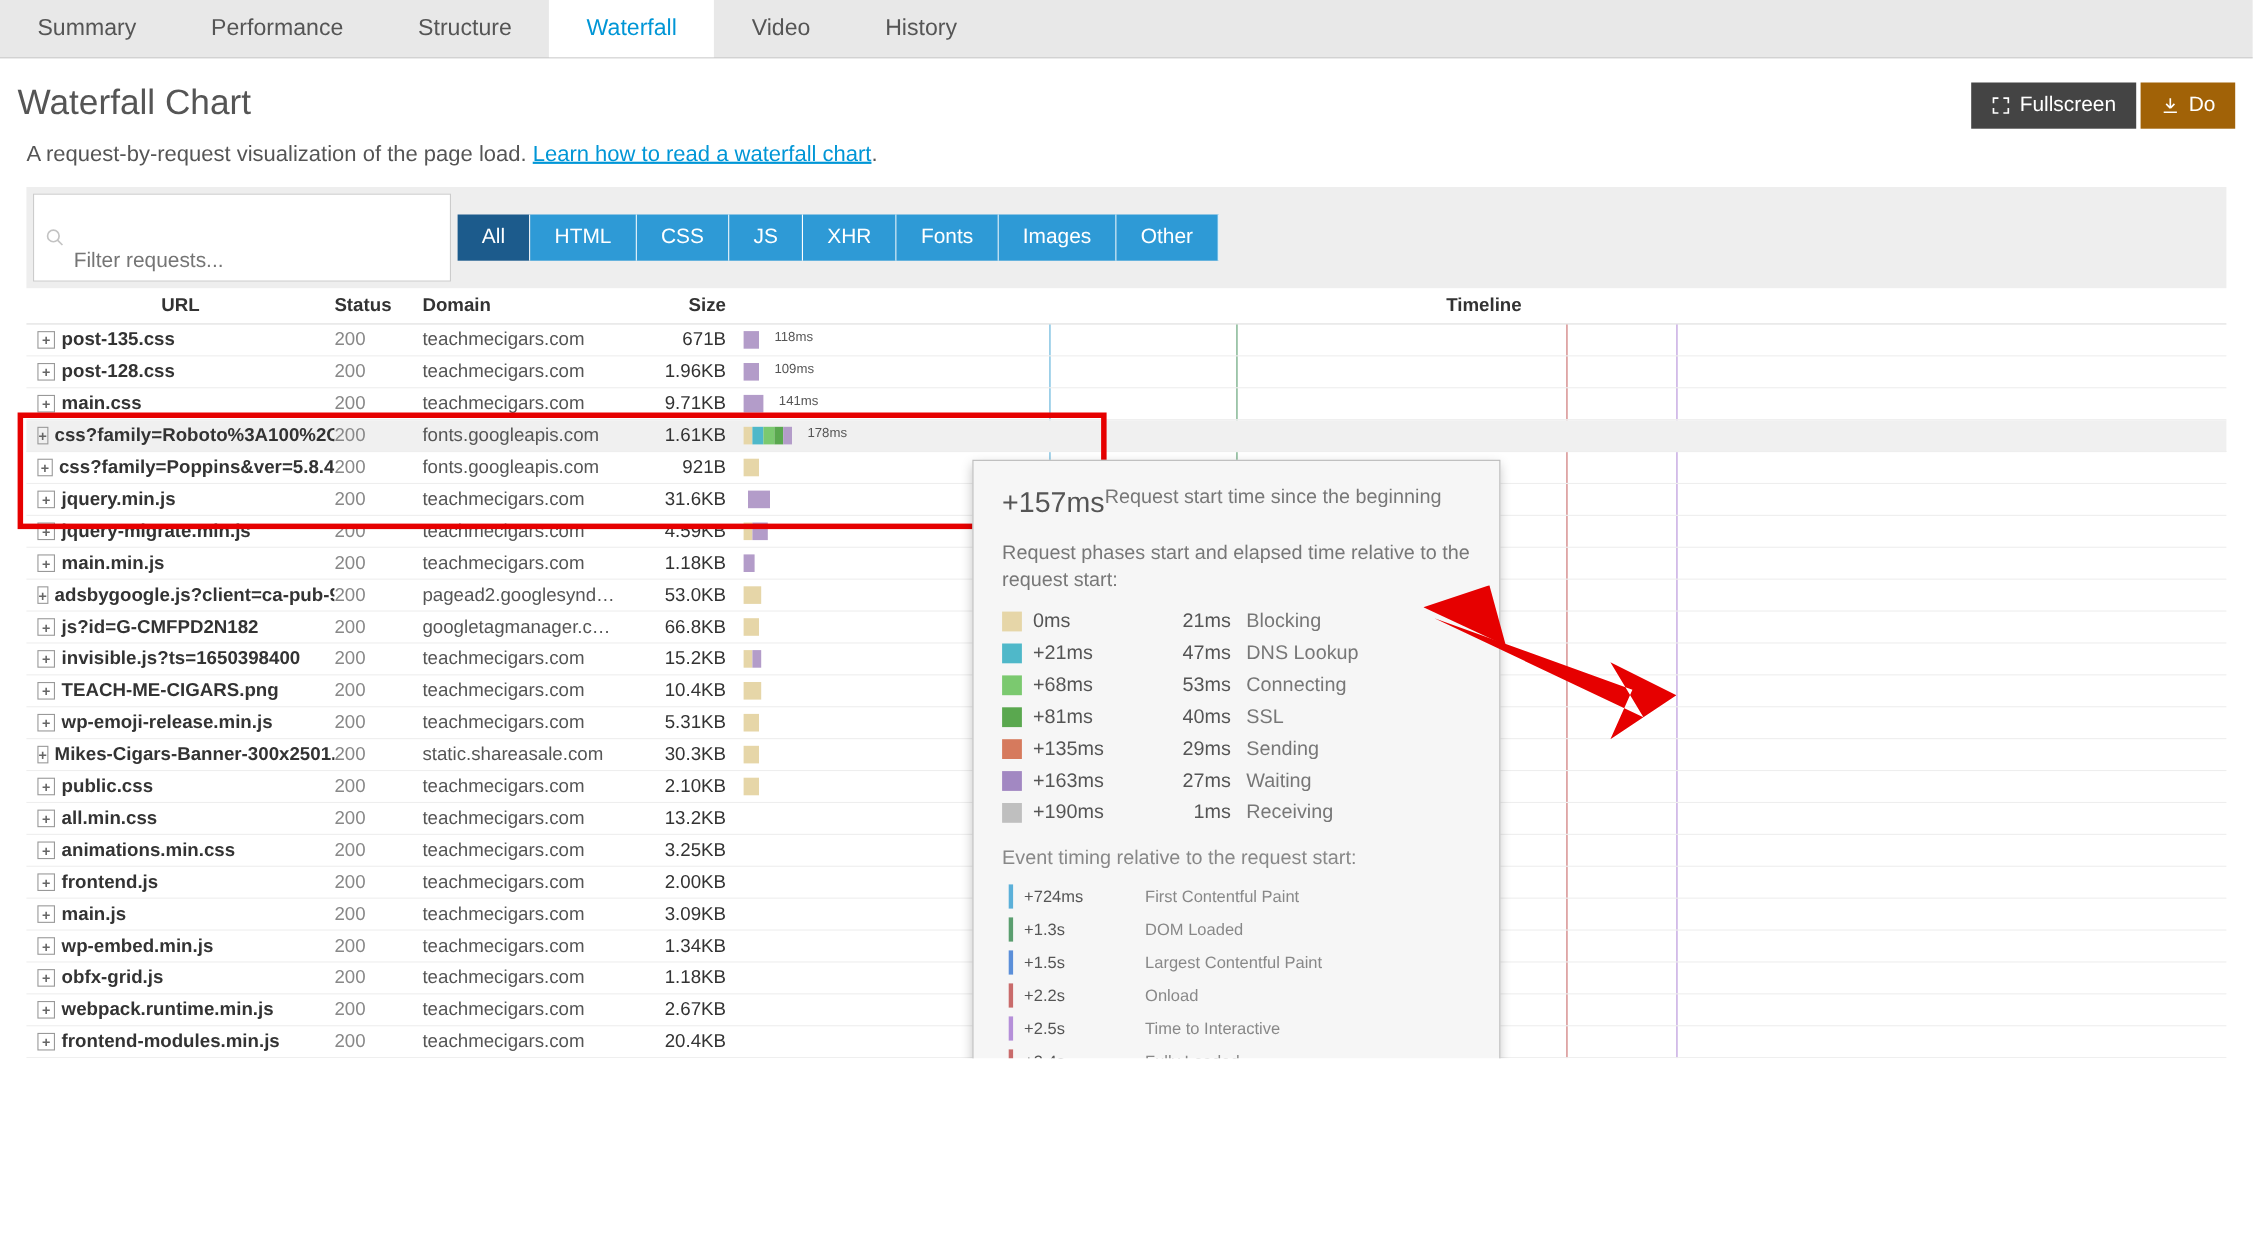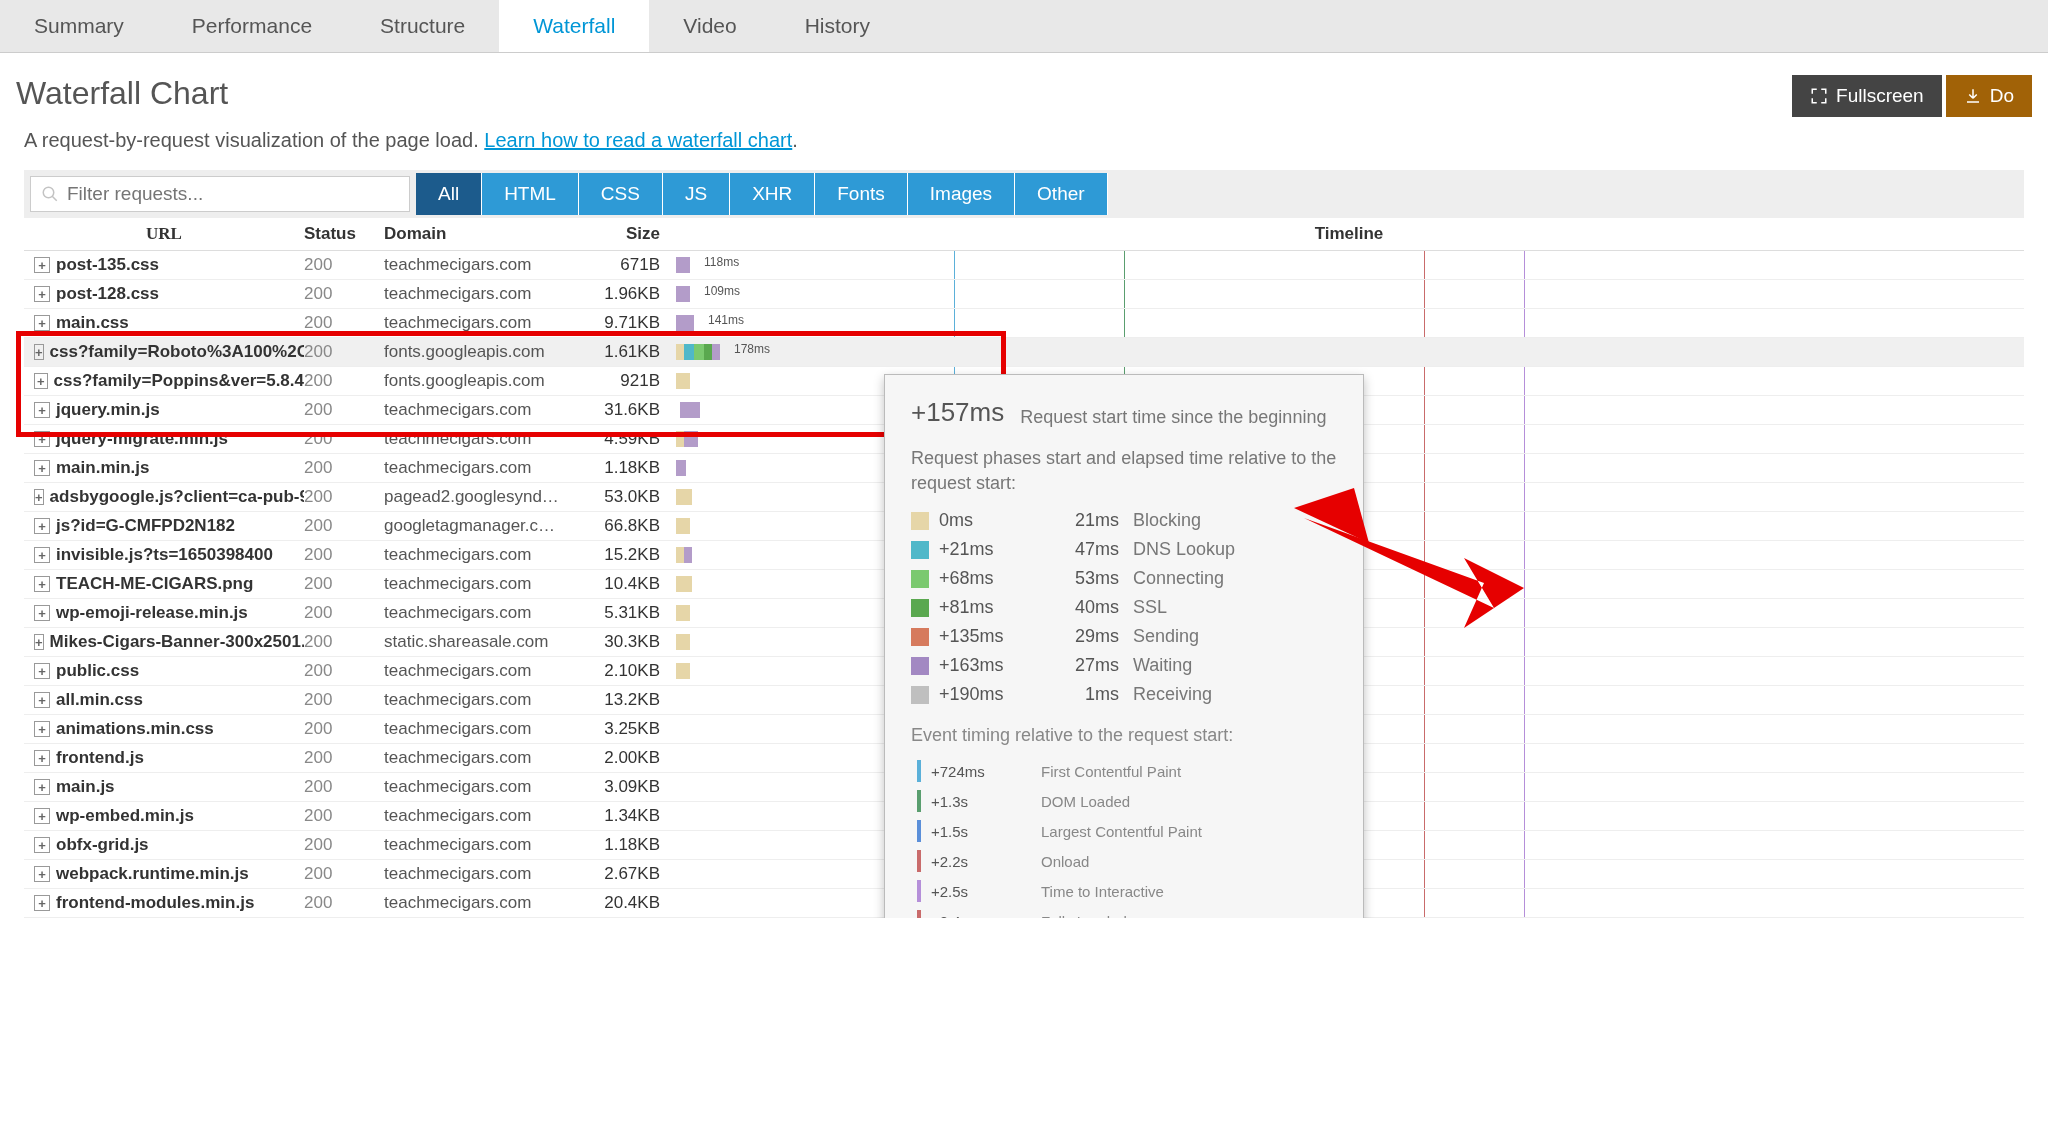--- a/index.html
+++ b/index.html
@@ -10,45 +10,45 @@
 .header-row { display: flex; align-items: flex-start; justify-content: space-between; padding: 22px 16px 8px; }
 .title { font-size: 32px; color: #555; font-weight: 400; }
 .btns { display: flex; gap: 4px; }
 .btn { display: flex; align-items: center; gap: 8px; padding: 10px 18px; font-size: 19px; cursor: pointer; border: none; }
 .btn-dark { background: #444; color: #fff; }
 .btn-blue { background: #a16207; color: #fff; }
 .desc { padding: 4px 24px 18px; font-size: 20px; color: #555; }
 .desc a { color: #0096d6; text-decoration: underline; }
 .toolbar { display: flex; align-items: center; margin: 0 24px; background: #eee; }
 .filter-box { flex: 0 0 380px; display: flex; align-items: center; background: #fff; border: 1px solid #ccc; padding: 6px 10px; margin: 6px; }
-.filter-box input { border: none; outline: none; font-size: 19px; flex: 1; color: #777; }
+.filter-box input { border: none; outline: none; font-size: 19px; flex: 1; color: #777; margin-top: 44px; }
 .filter-tabs { display: flex; border-radius: 17px; }
 .ftab { padding: 10px 22px; background: #2e9ad6; color: #fff; border-right: 1px solid #fff; cursor: pointer; font-size: 19px; }
 .ftab.active { background: #1c5b8c; }
 .table { margin: 0 24px; position: relative; }
 .thead { display: flex; font-weight: 700; font-size: 17px; padding: 6px 0; border-bottom: 1px solid #ddd; color: #333; }
-.col-url { width: 280px; text-align: center; font-family: Liberation Serif, serif; }
+.col-url { width: 280px; text-align: center; }
 .col-status { width: 80px; }
 .col-domain { width: 200px; }
 .col-size { width: 90px; text-align: right; padding-right: 14px; }
 .col-tl { flex: 1; text-align: center; }
 .row { display: flex; align-items: center; font-size: 17px; border-bottom: 1px solid #eee; min-height: 28px; position: relative; }
 .row.hl { background: #f0f0f0; }
 .exp { width: 16px; height: 16px; border: 1px solid #999; display: inline-flex; align-items: center; justify-content: center; font-size: 13px; margin: 0 6px 0 10px; color: #666; cursor: pointer; line-height: 1; }
 .url { width: 280px; font-weight: 700; overflow: hidden; text-overflow: ellipsis; white-space: nowrap; display: flex; align-items: center; }
 .status { width: 80px; color: #888; }
 .domain { width: 200px; color: #555; overflow: hidden; text-overflow: ellipsis; white-space: nowrap; }
 .size { width: 90px; text-align: right; color: #333; padding-right: 14px; }
 .tl { flex: 1; position: relative; height: 28px; }
 .bar { position: absolute; height: 16px; top: 6px; }
 .timing { position: absolute; font-size: 12px; color: #555; top: 4px; }
 .vline { position: absolute; top: 0; bottom: 0; width: 1px; }
 .highlight-box { position: absolute; border: 5px solid #e60000; pointer-events: none; z-index: 5; }
 .tooltip { position: absolute; background: #f6f6f6; border: 1px solid #bbb; box-shadow: 0 4px 10px rgba(0,0,0,0.25); padding: 22px 26px; z-index: 6; font-size: 18px; color: #777; width: 480px; }
-.tooltip .start-row { display: flex; align-items: flex-end; gap: 16px; margin-bottom: 18px; }
+.tooltip .start-row { display: flex; align-items: flex-start; margin-bottom: 18px; }
 .tooltip .start-val { font-size: 26px; color: #555; }
 .tooltip .sub { margin-bottom: 14px; line-height: 1.4; }
 .phase-row { display: flex; align-items: center; margin-bottom: 8px; font-size: 18px; }
 .swatch { width: 18px; height: 18px; margin-right: 10px; }
 .p-start { width: 100px; color: #555; }
 .p-dur { width: 80px; text-align: right; color: #555; margin-right: 14px; }
 .p-name { color: #777; }
 .evt-header { margin: 20px 0 14px; color: #888; }
 .evt-row { display: flex; align-items: center; margin-bottom: 8px; font-size: 15px; }
 .evt-mark { width: 4px; height: 22px; margin: 0 10px 0 6px; }

